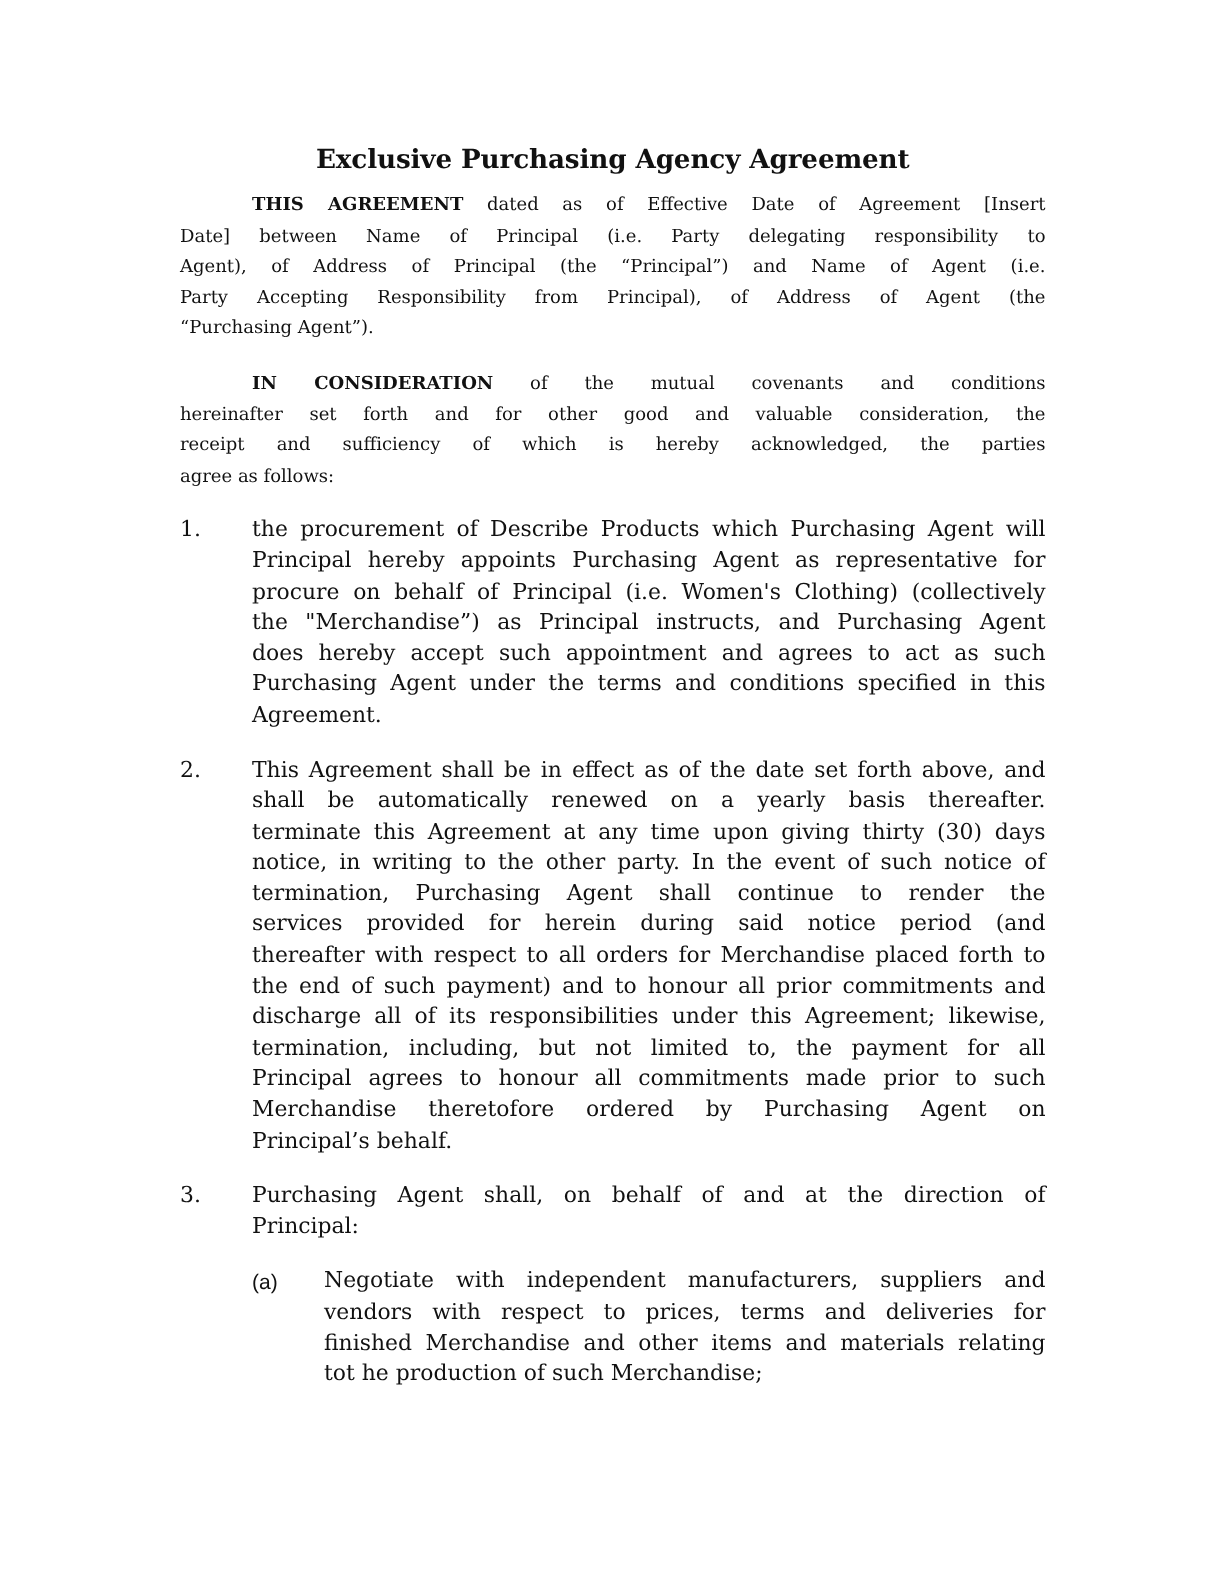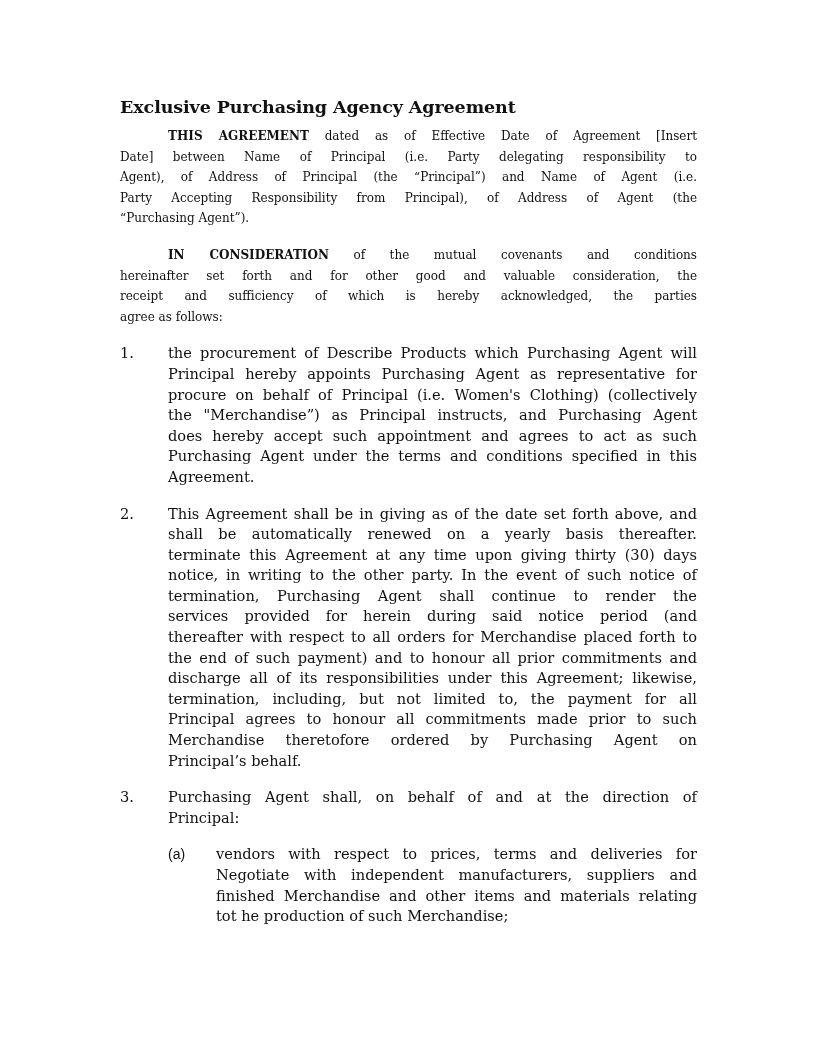--- a/index.html
+++ b/index.html
@@ -15,21 +15,21 @@
       color: #111111;
       font-family: "DejaVu Serif", serif;
     }
     .page {
       position: absolute;
       left: 120px;
       top: 96px;
       width: 577px;
     }
     .title {
-      text-align: left;
+      text-align: center;
       font-weight: bold;
       font-size: 17.5px;
       line-height: 22px;
       margin: 0 0 8px 0;
       letter-spacing: -0.1px;
     }
     .para {
       font-size: 12px;
       line-height: 20.6px;
       margin: 0 0 16px 0;
@@ -105,21 +105,21 @@
     <span class="line">Principal hereby appoints Purchasing Agent as representative for</span>
     <span class="line">procure on behalf of Principal (i.e. Women's Clothing) (collectively</span>
     <span class="line">the "Merchandise”) as Principal instructs, and Purchasing Agent</span>
     <span class="line">does hereby accept such appointment and agrees to act as such</span>
     <span class="line">Purchasing Agent under the terms and conditions specified in this</span>
     <span class="line last">Agreement.</span>
   </div>
 
   <div class="item">
     <span class="num">2.</span>
-    <span class="line">This Agreement shall be in giving as of the date set forth above, and</span>
+    <span class="line">This Agreement shall be in effect as of the date set forth above, and</span>
     <span class="line">shall be automatically renewed on a yearly basis thereafter.</span>
     <span class="line">terminate this Agreement at any time upon giving thirty (30) days</span>
     <span class="line">notice, in writing to the other party. In the event of such notice of</span>
     <span class="line">termination, Purchasing Agent shall continue to render the</span>
     <span class="line">services provided for herein during said notice period (and</span>
     <span class="line">thereafter with respect to all orders for Merchandise placed forth to</span>
     <span class="line">the end of such payment) and to honour all prior commitments and</span>
     <span class="line">discharge all of its responsibilities under this Agreement; likewise,</span>
     <span class="line">termination, including, but not limited to, the payment for all</span>
     <span class="line">Principal agrees to honour all commitments made prior to such</span>
@@ -128,19 +128,19 @@
   </div>
 
   <div class="item">
     <span class="num">3.</span>
     <span class="line">Purchasing Agent shall, on behalf of and at the direction of</span>
     <span class="line last">Principal:</span>
   </div>
 
   <div class="subitem">
     <span class="num">(a)</span>
+    <span class="line">Negotiate with independent manufacturers, suppliers and</span>
     <span class="line">vendors with respect to prices, terms and deliveries for</span>
-    <span class="line">Negotiate with independent manufacturers, suppliers and</span>
     <span class="line">finished Merchandise and other items and materials relating</span>
     <span class="line last">tot he production of such Merchandise;</span>
   </div>
 
 </div>
 
 </body></html>

